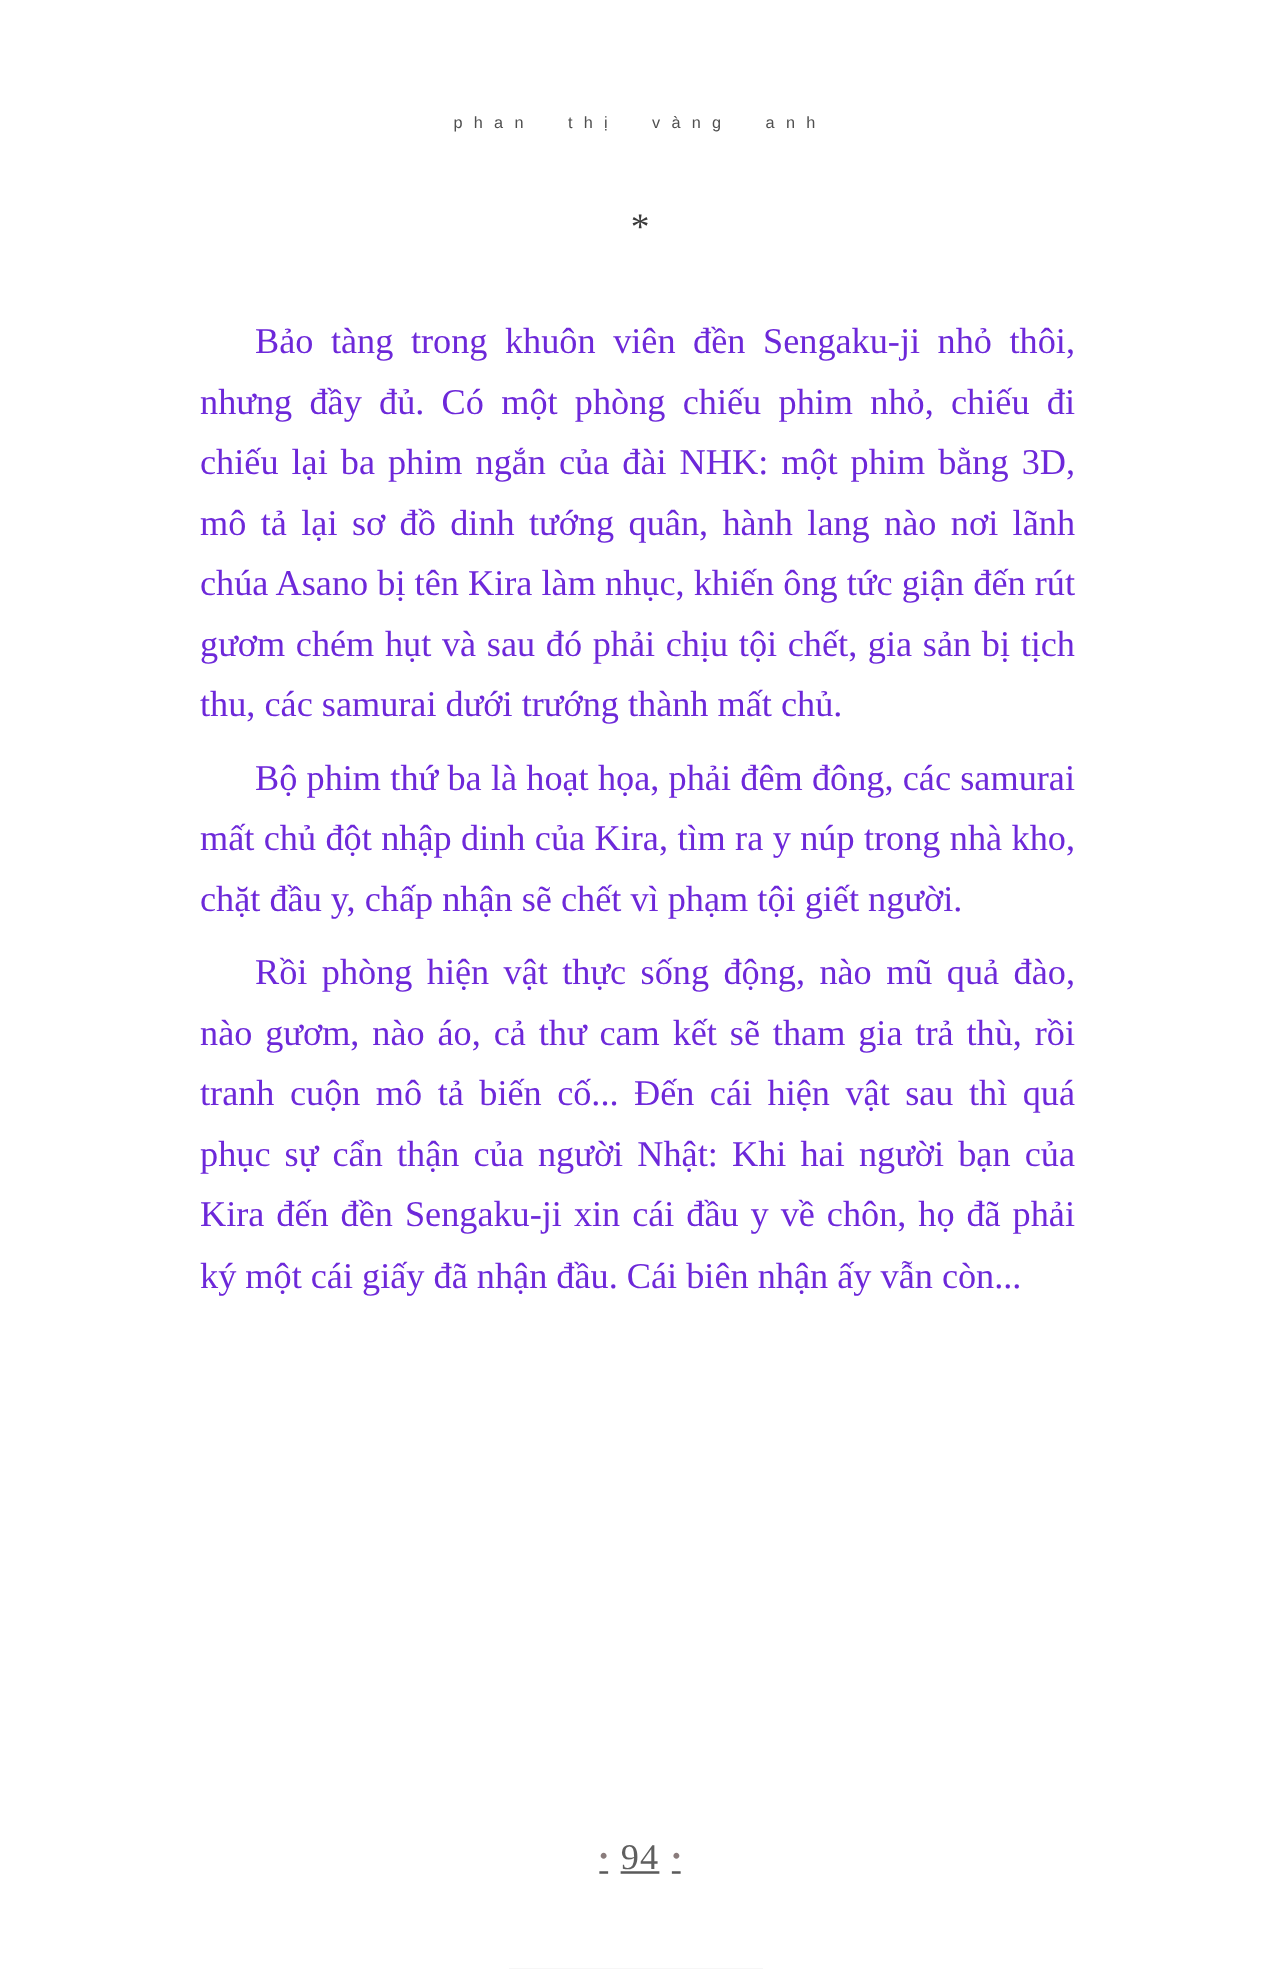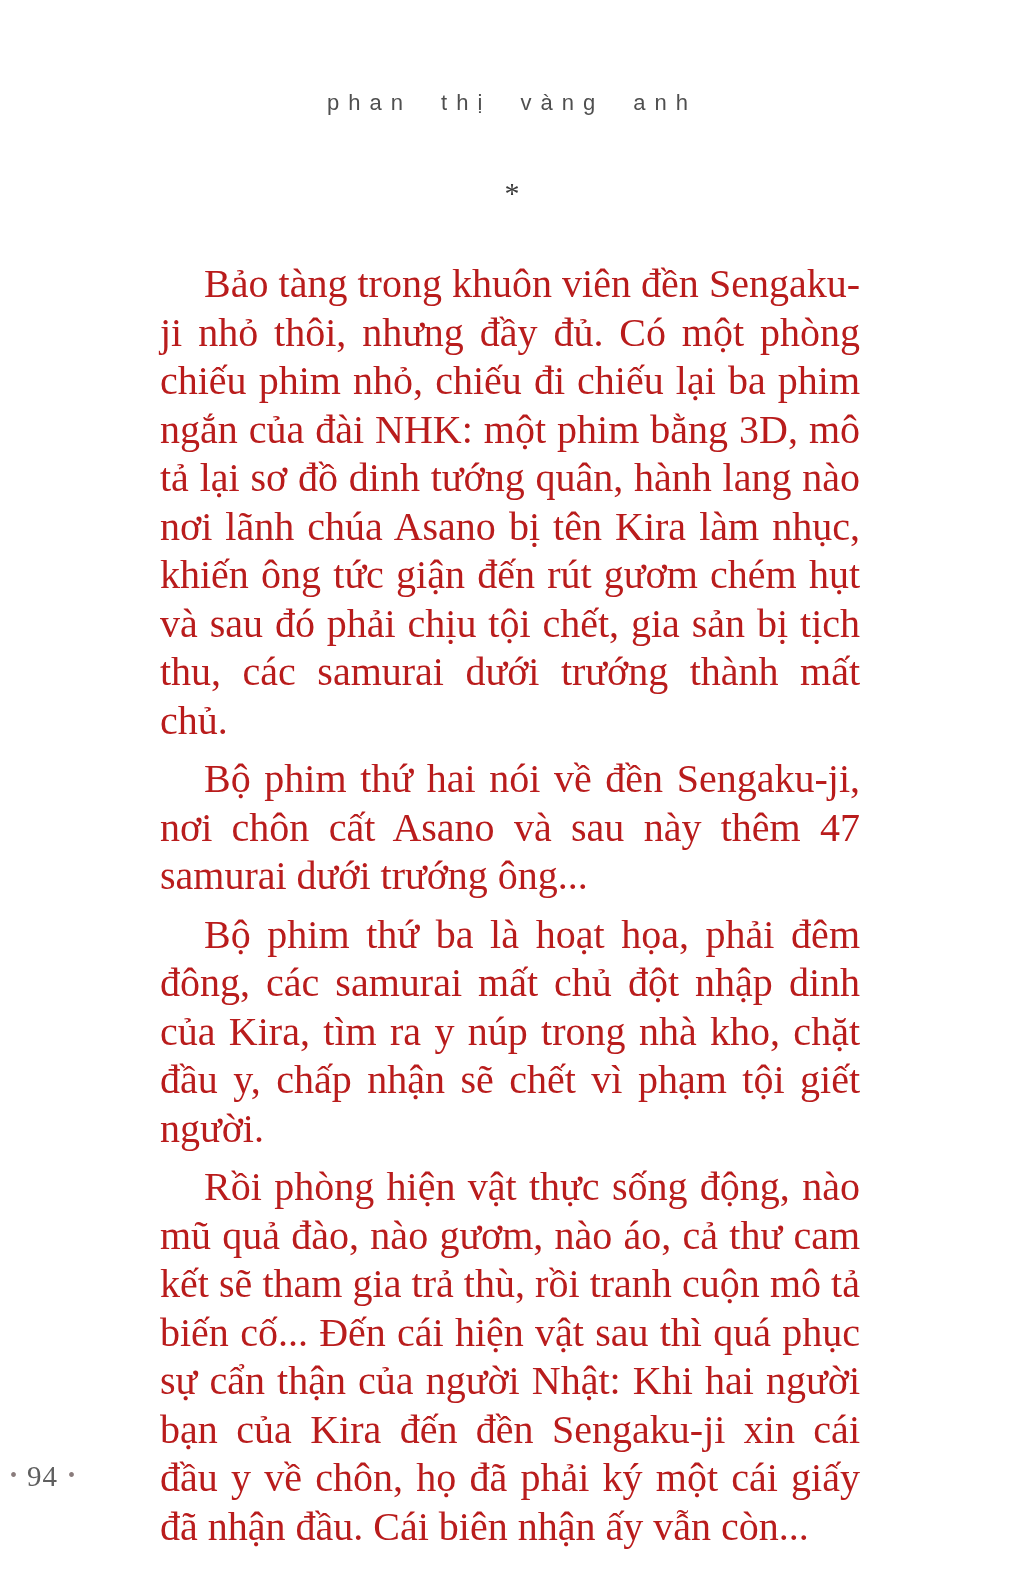--- a/index.html
+++ b/index.html
@@ -15,53 +15,55 @@
     background: #ffffff;
     font-family: "Liberation Serif", serif;
     color: #3a3a3a;
     box-sizing: border-box;
     overflow: hidden;
   }
   .running-head {
     padding-top: 90px;
     text-align: center;
     font-family: "Liberation Sans", sans-serif;
-    font-size: 22px;
+    font-size: 13px;
     letter-spacing: 9px;
     word-spacing: 14px;
     color: #4f4f4f;
     font-weight: 400;
   }
   .separator {
     margin-top: 62px;
     text-align: center;
     font-size: 30px;
     color: #3a3a3a;
     line-height: 1;
   }
   .content {
     margin-top: 52px;
     padding: 0 158px 0 160px;
   }
   .content p {
     margin: 0 6px 10px 0;
-    font-size: 40px;
+    font-size: 29px;
     line-height: 48.5px;
     text-align: justify;
     text-indent: 44px;
-    color: #b91c1c;
+    color: #6d28d9;
     font-weight: 400;
   }
   .footer {
     position: absolute;
     left: 0;
-    bottom: 82px;
+    bottom: 72px;
     width: 100%;
+    text-align: center;
     font-size: 29px;
     color: #5a5a5a;
+    text-decoration: underline;
   }
   .footer .dot {
     font-size: 20px;
     color: #8a7c7c;
     position: relative;
     top: -4px;
     padding: 0 10px;
   }
   .footer .page-num {
     letter-spacing: 1px;
@@ -72,21 +74,20 @@
 <body>
 
 <div class="page">
 
   <div class="running-head">phan thị vàng anh</div>
 
   <div class="separator">*</div>
 
   <div class="content">
     <p>Bảo tàng trong khuôn viên đền Sengaku-ji nhỏ thôi, nhưng đầy đủ. Có một phòng chiếu phim nhỏ, chiếu đi chiếu lại ba phim ngắn của đài NHK: một phim bằng 3D, mô tả lại sơ đồ dinh tướng quân, hành lang nào nơi lãnh chúa Asano bị tên Kira làm nhục, khiến ông tức giận đến rút gươm chém hụt và sau đó phải chịu tội chết, gia sản bị tịch thu, các samurai dưới trướng thành mất chủ.</p>
-    <p>Bộ phim thứ hai nói về đền Sengaku-ji, nơi chôn cất Asano và sau này thêm 47 samurai dưới trướng ông...</p>
     <p>Bộ phim thứ ba là hoạt họa, phải đêm đông, các samurai mất chủ đột nhập dinh của Kira, tìm ra y núp trong nhà kho, chặt đầu y, chấp nhận sẽ chết vì phạm tội giết người.</p>
     <p>Rồi phòng hiện vật thực sống động, nào mũ quả đào, nào gươm, nào áo, cả thư cam kết sẽ tham gia trả thù, rồi tranh cuộn mô tả biến cố... Đến cái hiện vật sau thì quá phục sự cẩn thận của người Nhật: Khi hai người bạn của Kira đến đền Sengaku-ji xin cái đầu y về chôn, họ đã phải ký một cái giấy đã nhận đầu. Cái biên nhận ấy vẫn còn...</p>
   </div>
 
   <div class="footer">
     <span class="dot">•</span><span class="page-num">94</span><span class="dot">•</span>
   </div>
 
 </div>
 

